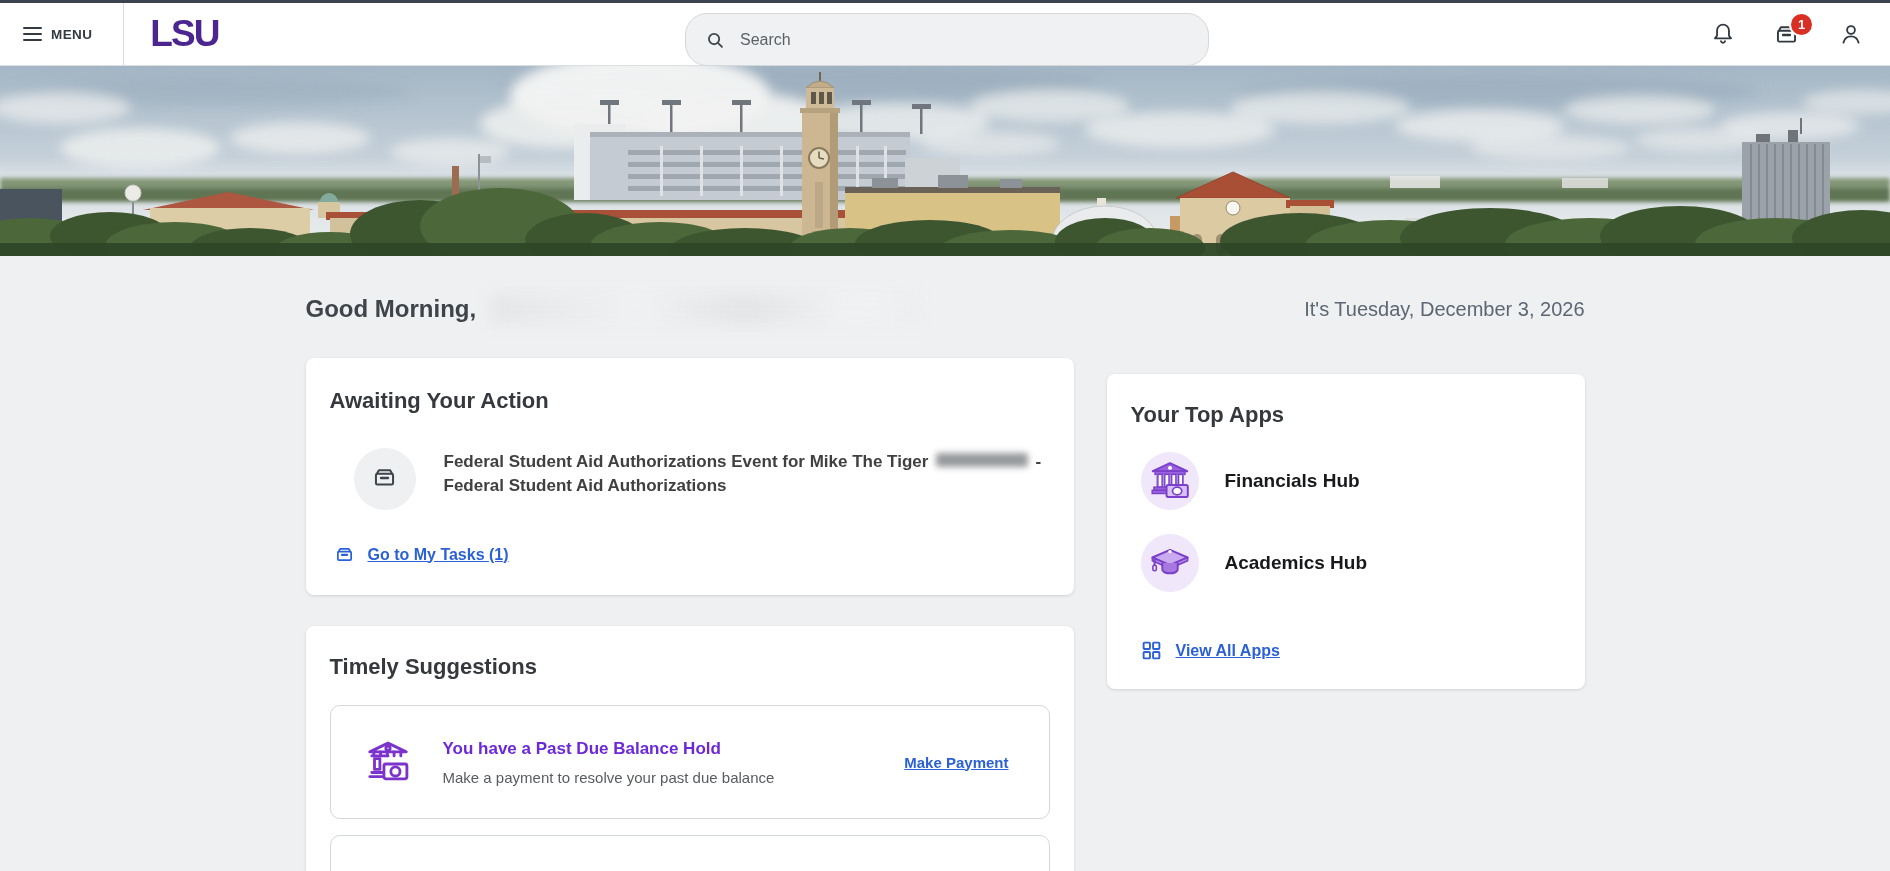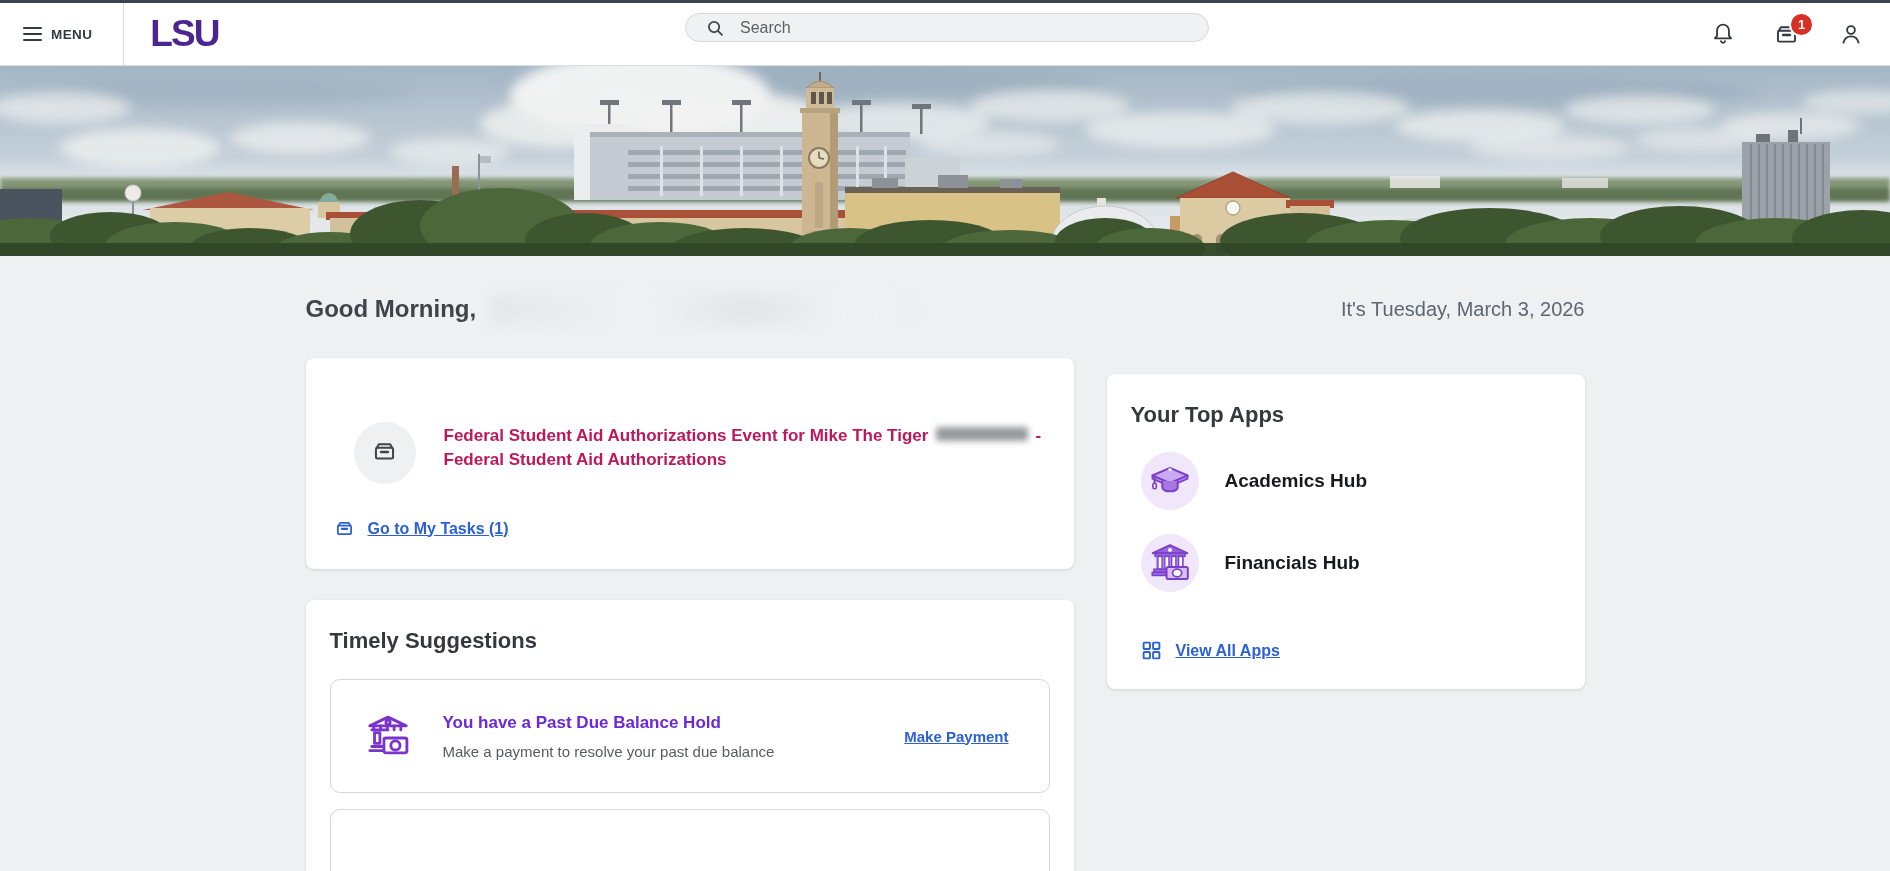--- a/index.html
+++ b/index.html
@@ -19,21 +19,21 @@
   .menu-btn { display:flex; align-items:center; gap:9px; margin-left:19px;
     background:none; border:none; cursor:pointer; padding:6px 4px; }
   .burger span { display:block; width:19px; height:2.6px; background:#333a41;
     border-radius:1px; }
   .burger span + span { margin-top:3.6px; }
   .menu-label { font-size:13.5px; font-weight:700; color:#333a41; letter-spacing:.4px; }
   .header-divider { width:1px; align-self:stretch; background:#d9dbdd; margin-left:27px; }
   .logo { margin-left:26px; font-size:37px; font-weight:700; color:#4c2590;
     letter-spacing:-2px; transform:scaleY(1.02); cursor:pointer; user-select:none; }
   .search-pill {
-    position:absolute; left:685px; top:10px; width:524px; height:29px;
+    position:absolute; left:685px; top:10px; width:524px; height:53px;
     background:#f0f1f3; border:1px solid #d5d8db; border-radius:22px;
     display:flex; align-items:center; padding:0 18px; gap:12px;
   }
   .search-pill input { flex:1; border:none; background:transparent; outline:none;
     font-family:"Liberation Sans",sans-serif; font-size:16px; color:#3c4043; }
   .search-pill input::placeholder { color:#5c6165; opacity:1; }
   .header-icons { position:absolute; right:26px; top:0; height:63px;
     display:flex; align-items:center; gap:37px; }
   .icon-btn { position:relative; width:27px; height:27px; background:none; border:none;
     padding:0; cursor:pointer; }
@@ -55,21 +55,21 @@
   .col-left { width:768px; flex:none; }
   .col-right { width:478px; flex:none;margin-top:16px; }
   .card { background:#fff; border-radius:8px; box-shadow:0 1px 3px rgba(30,38,46,.14); }
   .card h2 { margin:0; font-size:22px; font-weight:700; color:#35393d; }
   
   .card-awaiting { padding:30px 24px 30px; }
   .task-row { display:flex; gap:28px; margin:34px 0 0 24px; }
   .task-avatar { width:62px; height:62px; border-radius:50%; background:#eef0f2;
     display:flex; align-items:center; justify-content:center; flex:none; }
   .task-text { padding-top:2px; }
-  .task-title { font-size:17px; font-weight:700; color:#be185d; line-height:1.43;
+  .task-title { font-size:17px; font-weight:700; color:#404040; line-height:1.43;
     max-width:612px; cursor:pointer; }
   .blur-id { display:inline-block; width:92px; height:14px; margin:0 7px 0 8px;
     border-radius:2px; background:#74787c; opacity:.75; filter:blur(3px); }
   .task-meta { font-size:15px; color:#676b6f; margin-top:9px; }
   .tasks-link-row { display:flex; align-items:center; gap:13px; margin:34px 0 0 4px; }
   .link { color:#2b61d5; font-weight:700; text-decoration:underline; cursor:pointer; }
   .tasks-link { font-size:16px;text-align:center; }
   
   .card-timely { margin-top:31px; padding:28px 24px 24px; min-height:420px; }
   .suggestion { margin-top:25px; border:1px solid #d4d7da; border-radius:10px;
@@ -337,27 +337,28 @@
       </g>
     </svg>
   </div>
 
   <main>
     <div class="greet-row">
       <h1 class="greeting">
         <span>Good Morning,</span>
         <span class="blur-name"></span>
       </h1>
-      <div class="date">It's Tuesday, March 3, 2026</div>
+      <div class="date">It's Tuesday, December 3, 2026</div>
     </div>
 
     <div class="columns">
       <div class="col-left">
 
         <section class="card card-awaiting">
+          <h2>Awaiting Your Action</h2>
           <div class="task-row">
             <div class="task-avatar">
               <span>
                 <svg width="27" height="27" viewBox="0 0 24 24" fill="none" stroke="#3f454b" stroke-width="1.8" stroke-linejoin="round" stroke-linecap="round">
                   <path d="M5.2 8.7 7 5.6h10l1.8 3.1"></path>
                   <rect x="4.4" y="8.7" width="15.2" height="9.6" rx="1.3"></rect>
                   <line x1="9" y1="12.4" x2="15" y2="12.4" stroke-width="2.3"></line>
                 </svg>
               </span>
             </div>
@@ -401,36 +402,20 @@
             <a class="link sug-action">Make Payment</a>
           </div>
           <div class="suggestion-empty"></div>
         </section>
       </div>
 
       <div class="col-right">
 
         <section class="card card-apps">
           <h2>Your Top Apps</h2>
-
-          <div class="app-row">
-            <div class="app-avatar">
-              <span style="line-height:0;">
-                <svg width="44" height="44" viewBox="0 0 40 40">
-                  <polygon points="20,8 36,15 20,22 4,15" fill="#c9a9ef" stroke="#7b40c9" stroke-width="1.8" stroke-linejoin="round"></polygon>
-                  <polygon points="4,15 20,22 36,15 36,18 20,25 4,18" fill="#b48ce4" stroke="#7b40c9" stroke-width="1.5" stroke-linejoin="round"></polygon>
-                  <path d="M13 20v6a7 3.4 0 0 0 14 0v-6" fill="#a779e0" stroke="#7b40c9" stroke-width="1.8"></path>
-                  <circle cx="20" cy="9.6" r="1.5" fill="#ffffff"></circle>
-                  <path d="M6 16v6" stroke="#7b40c9" stroke-width="1.8" stroke-linecap="round"></path>
-                  <rect x="4.4" y="22" width="3.2" height="5" rx="1.4" fill="#ece0fa" stroke="#7b40c9" stroke-width="1.4"></rect>
-                </svg>
-              </span>
-            </div>
-            <div class="app-label">Academics Hub</div>
-          </div>
 
           <div class="app-row">
             <div class="app-avatar">
               <span style="line-height:0;">
                 <svg width="46" height="46" viewBox="0 0 40 40">
                   <polygon points="20,4.5 35,11.5 5,11.5" fill="#9a63dd" stroke="#7b40c9" stroke-width="1.7" stroke-linejoin="round"></polygon>
                   <circle cx="20" cy="8.6" r="1.7" fill="#ffffff"></circle>
                   <rect x="7" y="11.5" width="26" height="2.8" fill="#9a63dd" stroke="#7b40c9" stroke-width="1.2"></rect>
                   <rect x="8" y="14.3" width="24" height="11" fill="#b48ce4"></rect>
                   <g fill="#ffffff" stroke="#7b40c9" stroke-width="1.2">
@@ -442,20 +427,36 @@
                   <rect x="6" y="25.3" width="16" height="2.8" fill="#9a63dd" stroke="#7b40c9" stroke-width="1.2"></rect>
                   <rect x="4.5" y="28.1" width="17" height="2.8" fill="#9a63dd" stroke="#7b40c9" stroke-width="1.2"></rect>
                   <rect x="17" y="23.5" width="18.5" height="10.5" rx="1.6" fill="#d9c0f5" stroke="#7b40c9" stroke-width="1.7"></rect>
                   <ellipse cx="26.2" cy="28.7" rx="4" ry="3.3" fill="#ffffff" stroke="#7b40c9" stroke-width="1.5"></ellipse>
                 </svg>
               </span>
             </div>
             <div class="app-label">Financials Hub</div>
           </div>
 
+          <div class="app-row">
+            <div class="app-avatar">
+              <span style="line-height:0;">
+                <svg width="44" height="44" viewBox="0 0 40 40">
+                  <polygon points="20,8 36,15 20,22 4,15" fill="#c9a9ef" stroke="#7b40c9" stroke-width="1.8" stroke-linejoin="round"></polygon>
+                  <polygon points="4,15 20,22 36,15 36,18 20,25 4,18" fill="#b48ce4" stroke="#7b40c9" stroke-width="1.5" stroke-linejoin="round"></polygon>
+                  <path d="M13 20v6a7 3.4 0 0 0 14 0v-6" fill="#a779e0" stroke="#7b40c9" stroke-width="1.8"></path>
+                  <circle cx="20" cy="9.6" r="1.5" fill="#ffffff"></circle>
+                  <path d="M6 16v6" stroke="#7b40c9" stroke-width="1.8" stroke-linecap="round"></path>
+                  <rect x="4.4" y="22" width="3.2" height="5" rx="1.4" fill="#ece0fa" stroke="#7b40c9" stroke-width="1.4"></rect>
+                </svg>
+              </span>
+            </div>
+            <div class="app-label">Academics Hub</div>
+          </div>
+
           <div class="view-all-row">
             <span style="line-height:0;">
               <svg width="21" height="21" viewBox="0 0 24 24" fill="none" stroke="#2b61d5" stroke-width="2.2">
                 <rect x="3" y="3" width="7.2" height="7.2" rx="1"></rect>
                   <rect x="13.8" y="3" width="7.2" height="7.2" rx="1"></rect>
                 <rect x="3" y="13.8" width="7.2" height="7.2" rx="1"></rect>
                   <rect x="13.8" y="13.8" width="7.2" height="7.2" rx="1"></rect>
               </svg>
             </span>
             <a class="link view-all">View All Apps</a>

